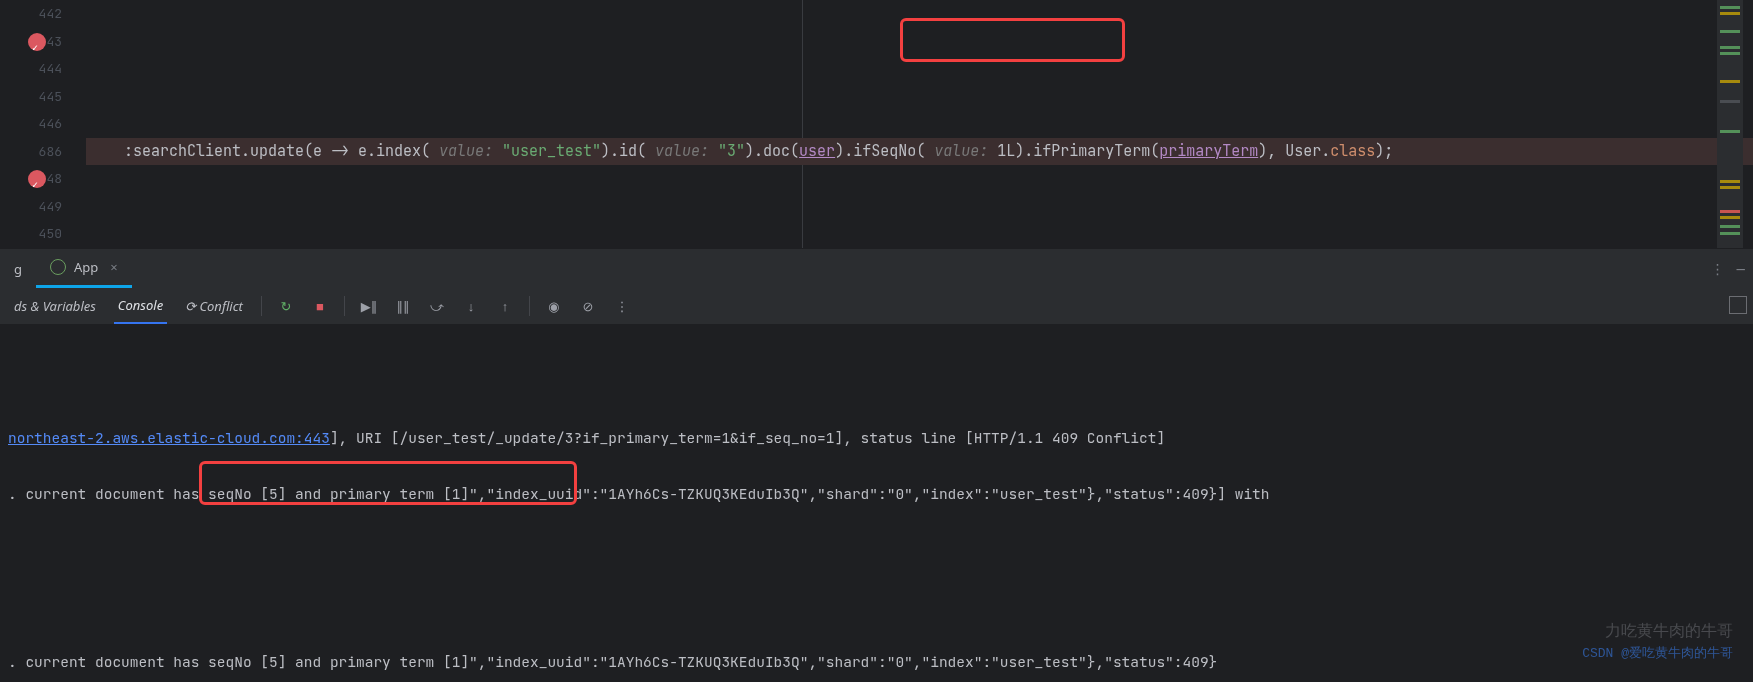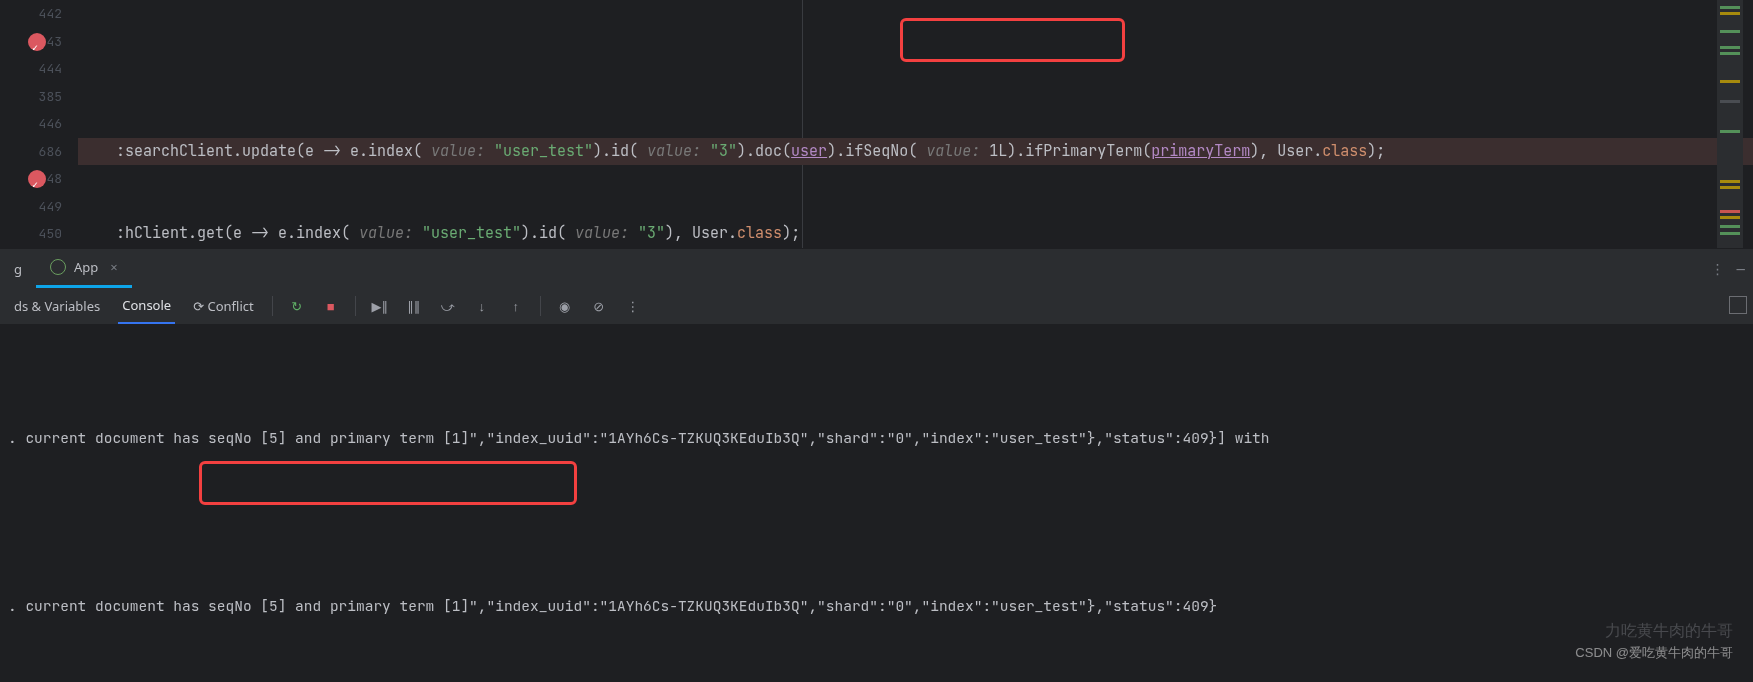--- a/index.html
+++ b/index.html
@@ -45,21 +45,21 @@
   left: 4px; top: 1px;
 }
 .code {
   flex: 1;
   font-size: 15px;
   line-height: 27.5px;
   white-space: pre;
   overflow: hidden;
 }
 .code-line { height: 27.5px; padding-left: 38px; position: relative; }
-.hl-line { background: #3b2e2f; }
+.hl-line { background: #3b2e2f; margin-left: 8px; }
 .str { color: #6aab73; }
 .kw { color: #cf8e6d; }
 .param { color: #787878; font-style: italic; }
 .ident { color: #bcbec4; }
 .link { color: #b389c5; text-decoration: underline; }
 .vertical-guide {
   position: absolute;
   left: 802px;
   top: 0;
   width: 1px;
@@ -129,20 +129,21 @@
   padding: 0 10px;
   gap: 14px;
   font-family: system-ui, sans-serif;
   font-size: 13px;
   position: relative;
 }
 .tool-tab {
   color: #bcbec4;
   padding: 8px 4px;
   cursor: pointer;
+  font-style: italic;
 }
 .tool-tab.active { color: #dfe1e5; border-bottom: 2px solid #3574f0; }
 .divider { width: 1px; height: 20px; background: #43454a; }
 .icon-btn {
   width: 20px; height: 20px;
   display: flex; align-items: center; justify-content: center;
   color: #9da0a8;
   cursor: pointer;
 }
 .icon-run { color: #5fad65; }
@@ -152,43 +153,42 @@
   background: #1e1f22;
   padding: 16px 8px;
   font-size: 14.5px;
   line-height: 28px;
   white-space: pre;
   overflow: hidden;
   height: 358px;
 }
 .console-link { color: #548af7; text-decoration: underline; cursor: pointer; }
 .watermark1 { position: absolute; right: 20px; bottom: 40px; color: #6b6d72; font-family: system-ui, sans-serif; font-size: 16px; opacity: 0.55; }
-.watermark2 { position: absolute; right: 20px; bottom: 20px; color: #e5e5e5; font-family: Liberation Sans, sans-serif; font-size: 13px; opacity: 0.55; }
+.watermark2 { position: absolute; right: 20px; bottom: 20px; color: #3b82f6; font-family: Liberation Mono, monospace; font-size: 13px; opacity: 0.55; }
 .layout-icon { position: absolute; right: 6px; top: 8px; width:18px; height:18px; border:1px solid #6b6d72; }
 </style>
 </head>
 <body>
 
 <div class="editor-area">
   <div class="vertical-guide"></div>
   <div class="gutter">
     <div class="gutter-line">442</div>
     <div class="gutter-line"><span>443</span><span class="gutter-icon"></span></div>
     <div class="gutter-line">444</div>
-    <div class="gutter-line">385</div>
+    <div class="gutter-line">445</div>
     <div class="gutter-line">446</div>
     <div class="gutter-line">686</div>
     <div class="gutter-line"><span>448</span><span class="gutter-icon"></span></div>
     <div class="gutter-line">449</div>
     <div class="gutter-line">450</div>
   </div>
   <div class="code">
     <div class="code-line"></div>
     <div class="code-line hl-line"><span class="ident">:searchClient.update(e -&gt; e.index(</span><span class="param"> value: </span><span class="str">"user_test"</span><span class="ident">).id(</span><span class="param"> value: </span><span class="str">"3"</span><span class="ident">).doc(</span><span class="link">user</span><span class="ident">).ifSeqNo(</span><span class="param"> value: </span><span class="ident">1L</span><span class="ident">).ifPrimaryTerm(</span><span class="link">primaryTerm</span><span class="ident">), User.</span><span class="kw">class</span><span class="ident">);</span></div>
-    <div class="code-line"><span class="ident">:hClient.get(e -&gt; e.index(</span><span class="param"> value: </span><span class="str">"user_test"</span><span class="ident">).id(</span><span class="param"> value: </span><span class="str">"3"</span><span class="ident">), User.</span><span class="kw">class</span><span class="ident">);</span></div>
     
     
     
     
     
     
   </div>
   <div class="minimap">
     <div class="mm-stripe mm-g" style="top:6px"></div>
     <div class="mm-stripe mm-y" style="top:12px"></div>
@@ -238,20 +238,21 @@
   <span class="icon-btn">↑</span>
   <span class="divider"></span>
   <span class="icon-btn">◉</span>
   <span class="icon-btn">⊘</span>
   <span class="icon-btn">⋮</span>
   <span class="layout-icon"></span>
 </div>
 
 <div class="console">
 <div> </div>
+<div><span class="console-link">northeast-2.aws.elastic-cloud.com:443</span><span>], URI [/user_test/_update/3?if_primary_term=1&amp;if_seq_no=1], status line [HTTP/1.1 409 Conflict]</span></div>
 <div>. current document has seqNo [5] and primary term [1]","index_uuid":"1AYh6Cs-TZKUQ3KEduIb3Q","shard":"0","index":"user_test"},"status":409}] with</div>
 <div> </div>
 <div> </div>
 <div><span>. current document</span><span> has seqNo [5] and primary term [1]</span><span>","index_uuid":"1AYh6Cs-TZKUQ3KEduIb3Q","shard":"0","index":"user_test"},"status":409}</span></div>
 </div>
 
 <div class="red-box" style="left:199px; top:461px; width:378px; height:44px;"></div>
 
 <div class="watermark1">力吃黄牛肉的牛哥</div>
 <div class="watermark2">CSDN @爱吃黄牛肉的牛哥</div>

